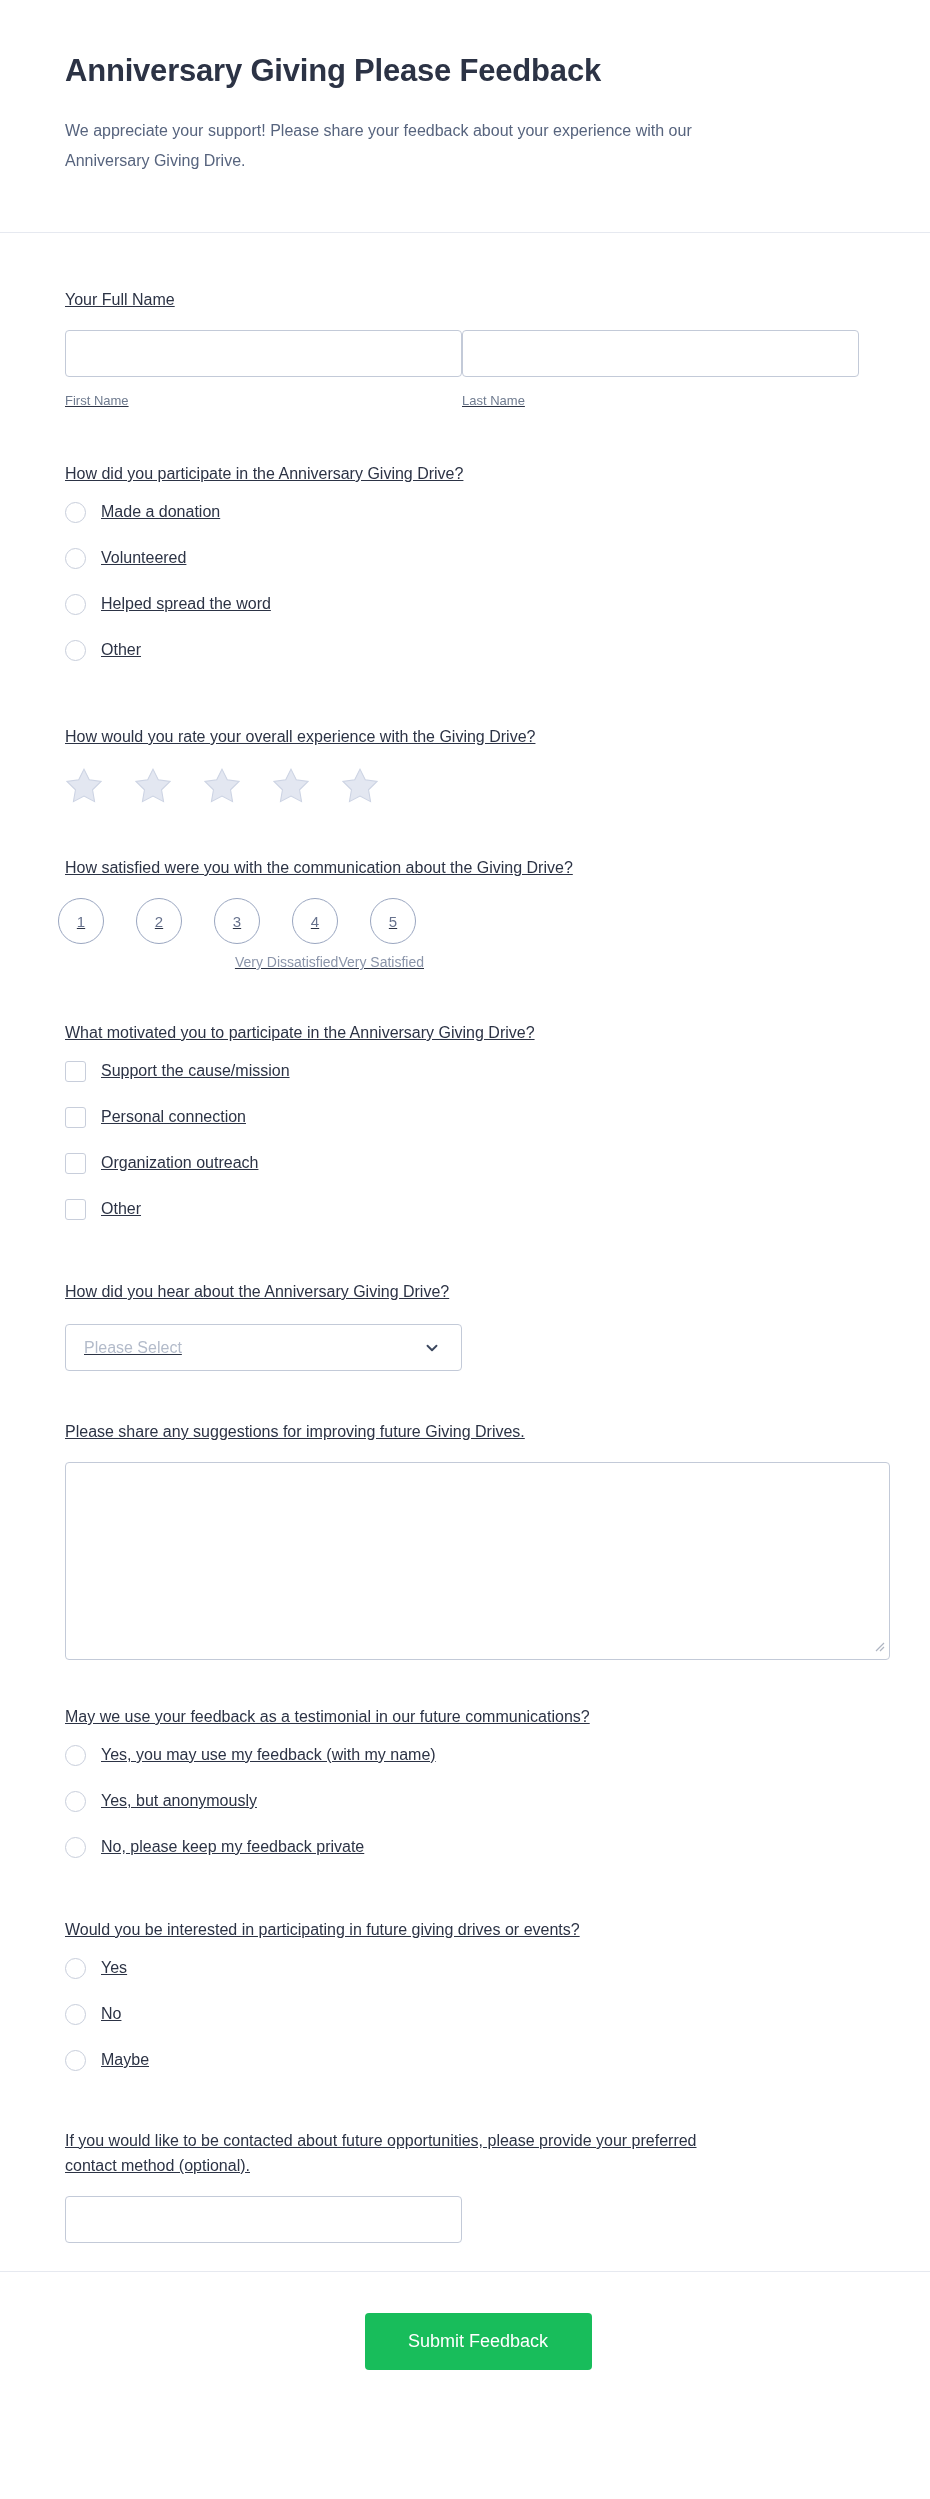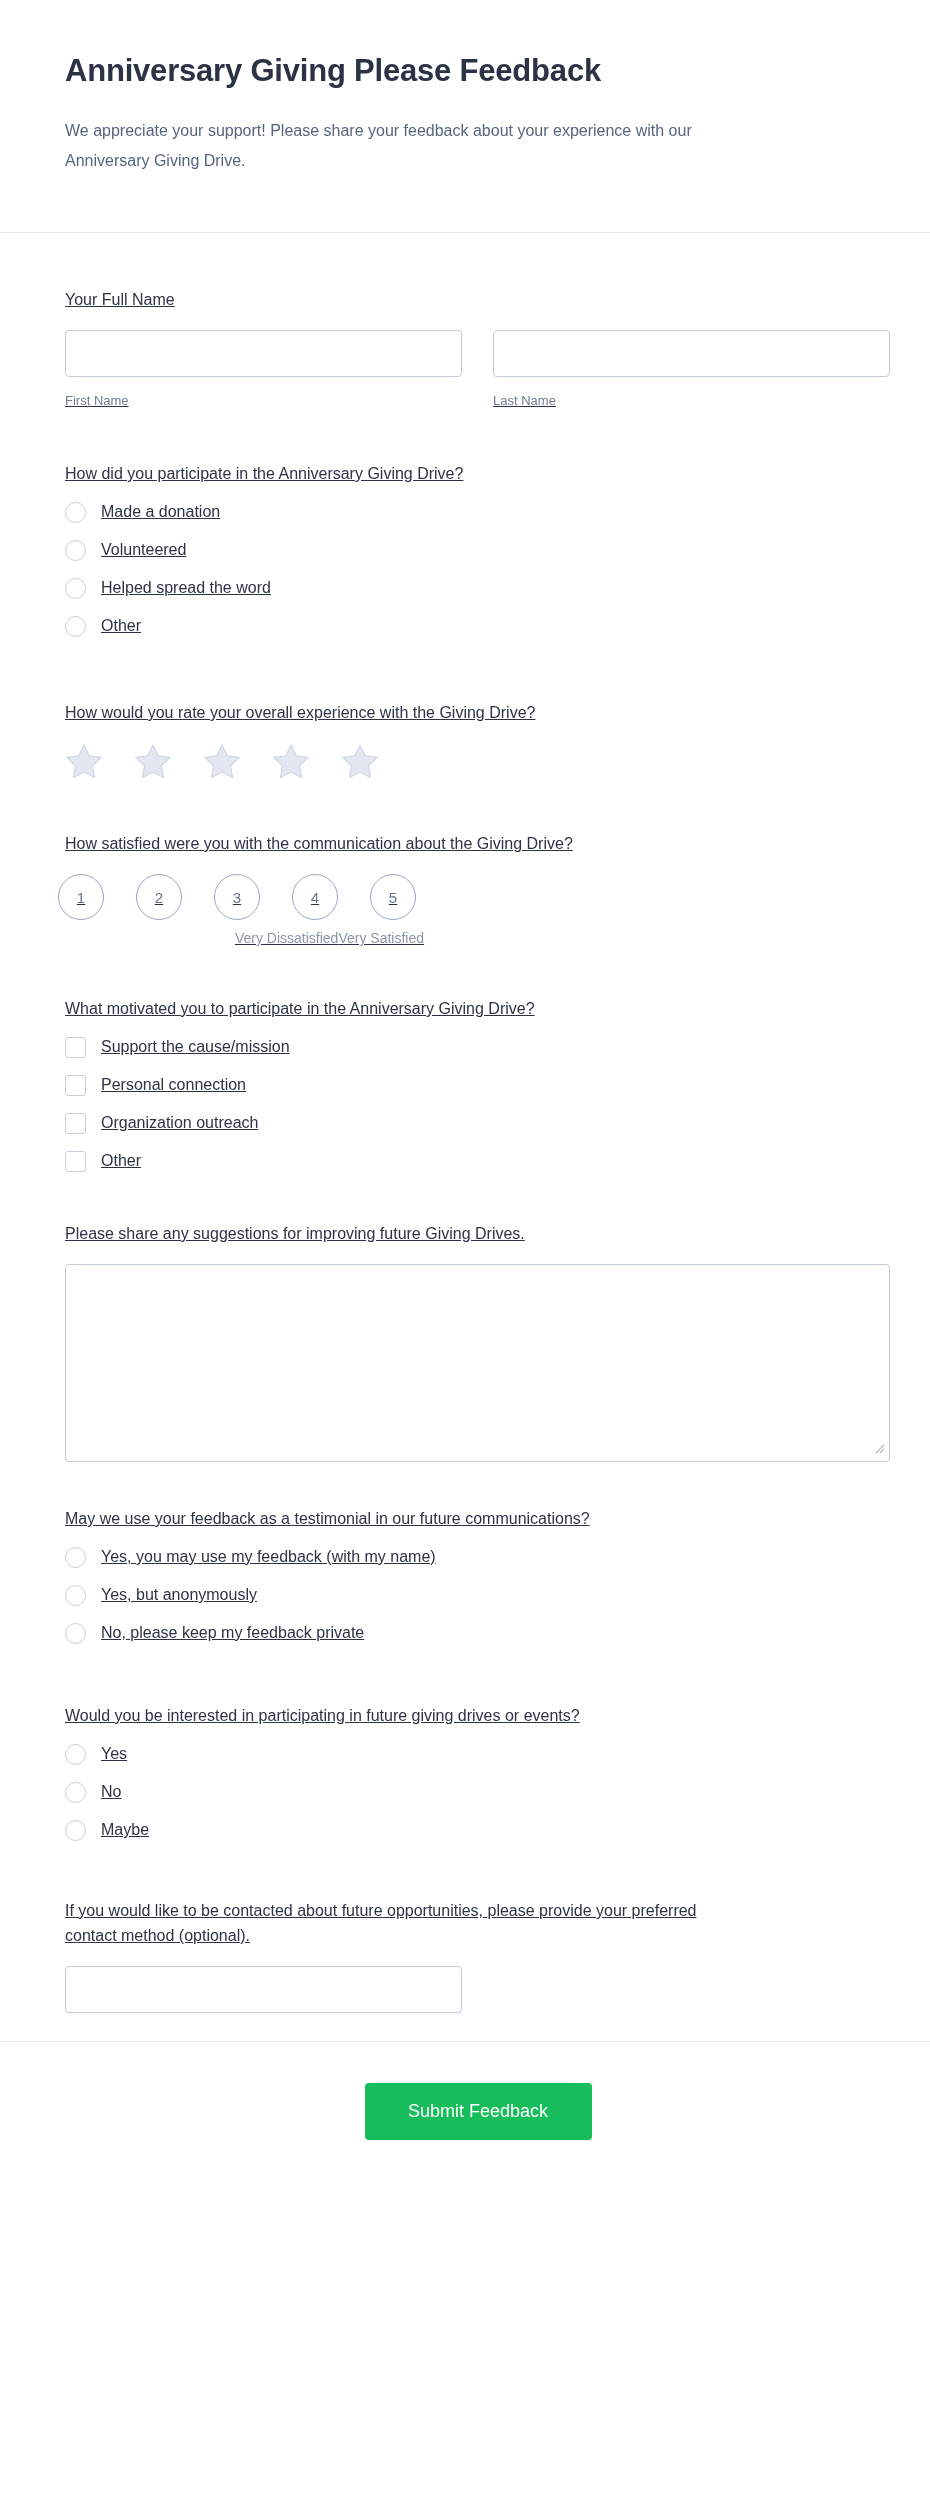--- a/index.html
+++ b/index.html
@@ -22,25 +22,25 @@
   .sec-hear{margin-top:58px;}
   .sec-suggestions{margin-top:48px;}
   .sec-testimonial{margin-top:40px;}
   .sec-future{margin-top:58px;}
   .sec-contact{margin-top:56px;}
 
   .qlabel{font-size:16px;line-height:25px;font-weight:500;color:var(--text-dark,#2c3345);max-width:640px;}
 
   .input{box-sizing:border-box;width:397px;height:47px;border:1px solid var(--input-border,#c3cad8);
          border-radius:4px;padding:0 14px;font-family:inherit;font-size:16px;color:var(--text-dark,#2c3345);background:#fff;}
-  .name-row{display:flex;gap:31px;margin-top:18px;}
+  .name-row{display:flex;margin-top:18px;}
   .name-col{width:397px;}
   .sublabel{margin-top:16px;font-size:13px;line-height:16px;color:var(--sublabel-gray,#6f7b8f);}
 
-  .options{margin-top:14px;display:flex;flex-direction:column;gap:14px;}
+  .options{margin-top:14px;display:flex;flex-direction:column;gap:22px;}
   .opt{display:flex;align-items:center;gap:15px;min-height:24px;cursor:pointer;}
   .radio,.checkbox{width:21px;height:21px;box-sizing:border-box;border:1px solid var(--control-border,#c8cedb);background:#fff;flex:none;}
   .radio{border-radius:50%;}
   .checkbox{border-radius:3px;}
   .opt-text{font-size:16px;color:var(--text-dark,#2c3345);}
 
   .stars{display:flex;gap:31px;margin-top:18px;}
   .star{width:38px;height:38px;cursor:pointer;}
 
   .scale-row{display:flex;gap:32px;margin-top:18px;margin-left:-7px;}
@@ -167,20 +167,31 @@
           <span class="checkbox"></span>
           <span class="opt-text">Organization outreach</span>
         </label>
         <label class="opt">
           <span class="checkbox"></span>
           <span class="opt-text">Other</span>
         </label>
       </div>
     </section>
 
+    <section class="sec sec-hear">
+      <div class="qlabel">How did you hear about the Anniversary Giving Drive?</div>
+      <div class="select-box">
+        <span class="select-value">Please Select</span>
+        <span class="chevron">
+          <svg viewBox="0 0 24 24" width="18" height="18" fill="none" stroke="#3b475e" stroke-width="2.5" stroke-linecap="round" stroke-linejoin="round">
+              <polyline points="6,9 12,15 18,9"></polyline>
+            </svg>
+        </span>
+      </div>
+    </section>
 
     <section class="sec sec-suggestions">
       <div class="qlabel">Please share any suggestions for improving future Giving Drives.</div>
       <div class="textarea-wrap">
         <textarea class="bigtext" style=""></textarea>
         <span class="resize-glyph">
           <svg width="10" height="10" viewBox="0 0 10 10">
               <path d="M9 1 L1 9 M9 5 L5 9" stroke="#aeb5c2" stroke-width="1.2" fill="none"></path>
             </svg>
         </span>

